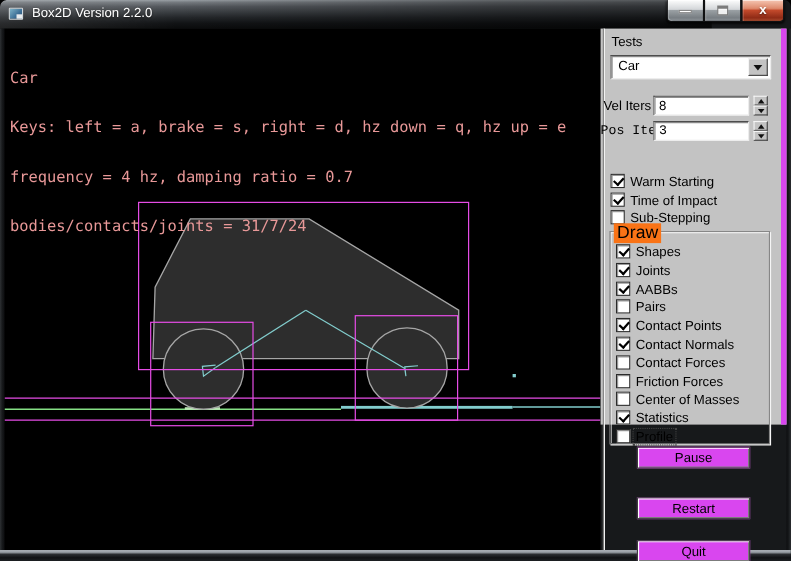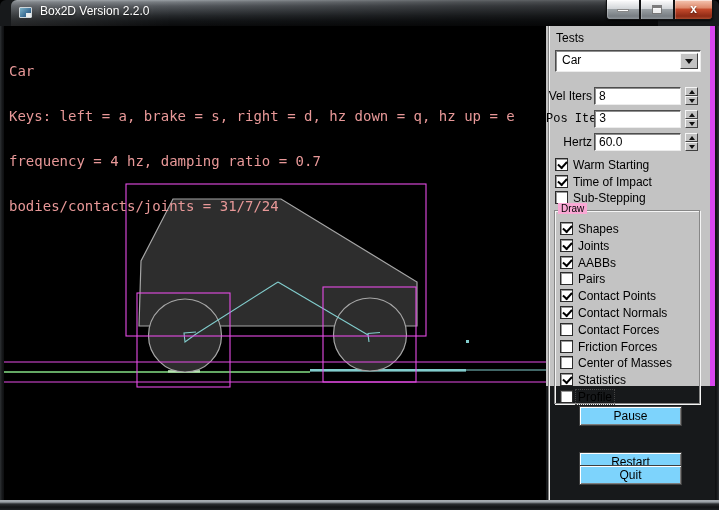--- a/index.html
+++ b/index.html
@@ -3,21 +3,21 @@
 <meta charset="utf-8">
 <style>
   html,body{margin:0;padding:0;background:#000;width:719px;height:510px;overflow:hidden;}
   *{box-sizing:border-box;}
   body{font-family:"Liberation Sans",sans-serif;}
 
   .window{position:absolute;left:0;top:0;width:719px;height:510px;background:#17191b;
           border-radius:6px 6px 0 0;overflow:hidden;}
 
   
-  .titlebar{position:absolute;left:11px;top:0;width:647px;height:26px;
+  .titlebar{position:absolute;left:0;top:0;width:647px;height:26px;
     background:linear-gradient(to bottom,#9aa0a5 0,#767b80 2px,#53575c 6px,#3a3e42 11px,#232629 16px,#121416 21px,#0a0b0c 26px);
     border-radius:6px 6px 0 0;}
   .titlebar::after{content:"";position:absolute;inset:0;border-radius:6px 6px 0 0;
     background:linear-gradient(to right,rgba(255,255,255,.10) 0,rgba(255,255,255,0) 25%,rgba(0,0,0,.35) 70%,rgba(0,0,0,.45) 100%);}
   .app-icon{position:absolute;left:8px;top:7px;width:13px;height:11px;z-index:2;
     background:linear-gradient(135deg,#7fb4c9 0,#3d6f96 60%,#2a4e6e 100%);
     border:1px solid #cfd6da;border-radius:1px;}
   .app-icon::after{content:"";position:absolute;right:0px;bottom:0px;width:5px;height:4px;background:#e8ecee;}
   .title-text{position:absolute;left:29px;top:0;height:23px;line-height:23px;z-index:2;
     color:#ffffff;font-size:12px;text-shadow:0 1px 3px rgba(0,0,0,.9),0 0 6px rgba(255,255,255,.25);white-space:nowrap;}
@@ -78,23 +78,23 @@
   .cb-row{position:absolute;height:14px;}
   .cb{position:absolute;left:0;top:0;width:13px;height:13px;background:#fff;
     border:1px solid #2b2b2b;box-shadow:inset 1px 1px 0 #9a9a9a;}
   .cb.on::after{content:"";position:absolute;left:2px;top:2px;width:7px;height:4px;
     border-left:2px solid #000;border-bottom:2px solid #000;transform:rotate(-48deg);}
   .cb-label{position:absolute;left:18px;top:0px;font-size:12px;color:#000;white-space:nowrap;}
   .cb-label.focus{outline:1px dotted #444;padding:0 2px;left:16px;text-align:center;}
 
   .groupbox{position:absolute;left:8px;top:184px;width:146px;height:194px;
     border:1px solid #878787;box-shadow:1px 1px 0 #f5f5f5,inset 1px 1px 0 #f5f5f5;}
-  .group-title{position:absolute;left:12px;top:177px;background:#f9a8d4;padding:0 3px;font-size:10px;color:#000;}
-
-  .pbtn{position:absolute;left:33px;width:103px;height:20px;background:#7dd3fc;
+  .group-title{position:absolute;left:12px;top:177px;background:#f97316;padding:0 3px;font-size:16px;color:#000;}
+
+  .pbtn{position:absolute;left:33px;width:103px;height:20px;background:#d946ef;
     border:1px solid #3f3f3f;box-shadow:inset 1px 1px 0 #ffffff,inset -1px -1px 0 #7c7c7c;
     font-size:12px;color:#000;text-align:center;line-height:18px;}
 
   
   .edge-left{position:absolute;left:0;top:26px;width:4px;height:474px;
     background:linear-gradient(to right,#2e3134 0,#17191b 50%,#0d0e10 100%);}
   .edge-right{position:absolute;left:715px;top:26px;width:4px;height:474px;
     background:linear-gradient(to left,#2e3134 0,#17191b 50%,#0d0e10 100%);}
   .edge-bottom{position:absolute;left:0;top:500px;width:719px;height:10px;
     background:linear-gradient(to bottom,#a8aeb3 0,#9aa1a7 2px,#2a2d30 4px,#101214 7px,#1d2023 10px);}
@@ -198,34 +198,20 @@
         </span>
       <span class="spin-arrows">
         <span class="sbtn up">
             <i></i>
           </span>
         <span class="sbtn dn">
             <i></i>
           </span>
       </span>
     </div>
-    <div class="spin-row" style="top:107px;">
-      <span class="spin-label">Hertz</span>
-      <span class="spin-edit sunken">
-          <span class="val">60.0</span>
-        </span>
-      <span class="spin-arrows">
-        <span class="sbtn up">
-            <i></i>
-          </span>
-        <span class="sbtn dn">
-            <i></i>
-          </span>
-      </span>
-    </div>
 
     <div class="cb-row" style="left:9px;top:132px;">
       <span class="cb on"></span>
       <span class="cb-label">Warm Starting</span>
     </div>
     <div class="cb-row" style="left:9px;top:149px;">
       <span class="cb on"></span>
       <span class="cb-label">Time of Impact</span>
     </div>
     <div class="cb-row" style="left:9px;top:165px;">
@@ -276,16 +262,16 @@
       <span class="cb on"></span>
       <span class="cb-label">Statistics</span>
     </div>
     <div class="cb-row" style="left:14px;top:364px;">
       <span class="cb"></span>
       <span class="cb-label focus">Profile</span>
     </div>
 
     <div class="pbtn" style="top:380px;">Pause</div>
     <div class="pbtn" style="top:426px;">Restart</div>
-    <div class="pbtn" style="top:439px;">Quit</div>
+    <div class="pbtn" style="top:465px;">Quit</div>
   </div>
 
 </div>
 
 </body></html>

